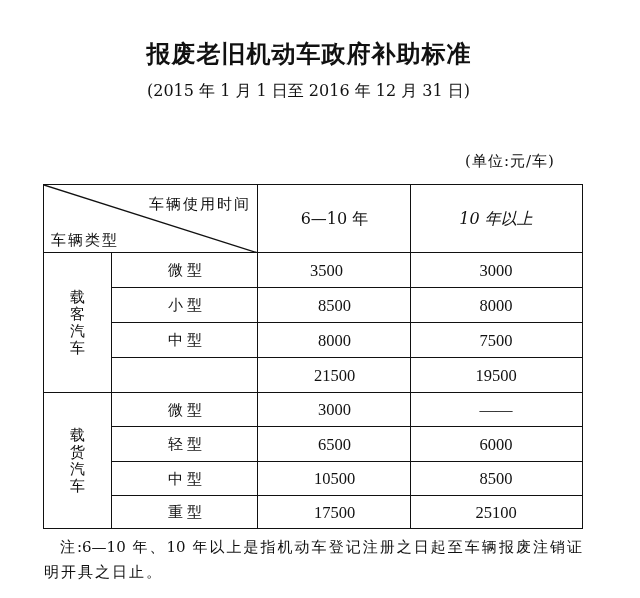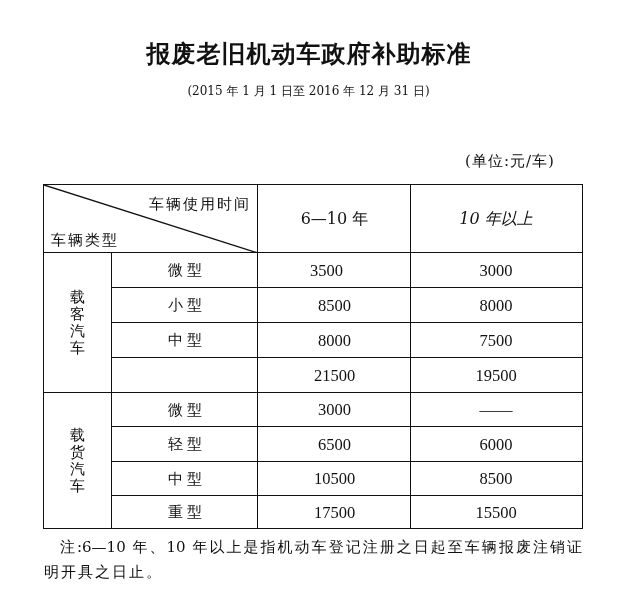--- a/index.html
+++ b/index.html
@@ -2,21 +2,21 @@
 <html><head>
 <meta charset="utf-8">
 <style>
   html, body { margin: 0; padding: 0; background: #ffffff; }
   body { width: 640px; height: 598px; position: relative; overflow: hidden;
          font-family: "DejaVu Serif", "Liberation Serif", serif; color: #111; }
   .abs { position: absolute; }
   .title { left: 140px; width: 338px; top: 40px; height: 28px; line-height: 28px;
            text-align: center; font-size: 24px; font-weight: bold; letter-spacing: 1px; white-space: nowrap; }
   .subtitle { left: 136px; width: 345px; top: 80px; height: 22px; line-height: 22px;
-              text-align: center; font-size: 12px; white-space: nowrap; }
+              text-align: center; font-size: 16px; white-space: nowrap; }
   .unit { left: 455px; width: 110px; top: 150px; height: 22px; line-height: 22px;
           text-align: center; font-size: 15px; letter-spacing: 1px; white-space: nowrap; }
   .tbl { left: 43px; top: 184px; width: 540px; height: 345px; border: 1.6px solid #111; box-sizing: border-box; }
   .cell { position: absolute; box-sizing: border-box; display: flex; align-items: center; justify-content: center;
           font-size: 16px; white-space: nowrap; }
   .vline { position: absolute; background: #111; width: 1.4px; }
   .hline { position: absolute; background: #111; height: 1.4px; }
   .typ { letter-spacing: 4px; font-size: 15px; padding-left: 4px; }
   .num { font-family: "Liberation Serif", "DejaVu Serif", serif; font-size: 16.5px; }
   .cat { flex-direction: column; font-size: 15px; line-height: 17px; }
@@ -93,17 +93,17 @@
   <div class="cell typ" style="left:68px;top:242px;width:146px;height:35px;">轻型</div>
   <div class="cell num" style="left:214px;top:242px;width:153px;height:35px;">6500</div>
   <div class="cell num" style="left:367px;top:242px;width:170px;height:35px;">6000</div>
 
   <div class="cell typ" style="left:68px;top:277px;width:146px;height:34px;">中型</div>
   <div class="cell num" style="left:214px;top:277px;width:153px;height:34px;">10500</div>
   <div class="cell num" style="left:367px;top:277px;width:170px;height:34px;">8500</div>
 
   <div class="cell typ" style="left:68px;top:311px;width:146px;height:33px;">重型</div>
   <div class="cell num" style="left:214px;top:311px;width:153px;height:33px;">17500</div>
-  <div class="cell num" style="left:367px;top:311px;width:170px;height:33px;">15500</div>
+  <div class="cell num" style="left:367px;top:311px;width:170px;height:33px;">25100</div>
 </div>
 
 <div class="abs note note1">注:6—10 年、10 年以上是指机动车登记注册之日起至车辆报废注销证</div>
 <div class="abs note note2">明开具之日止。</div>
 
 </body></html>

